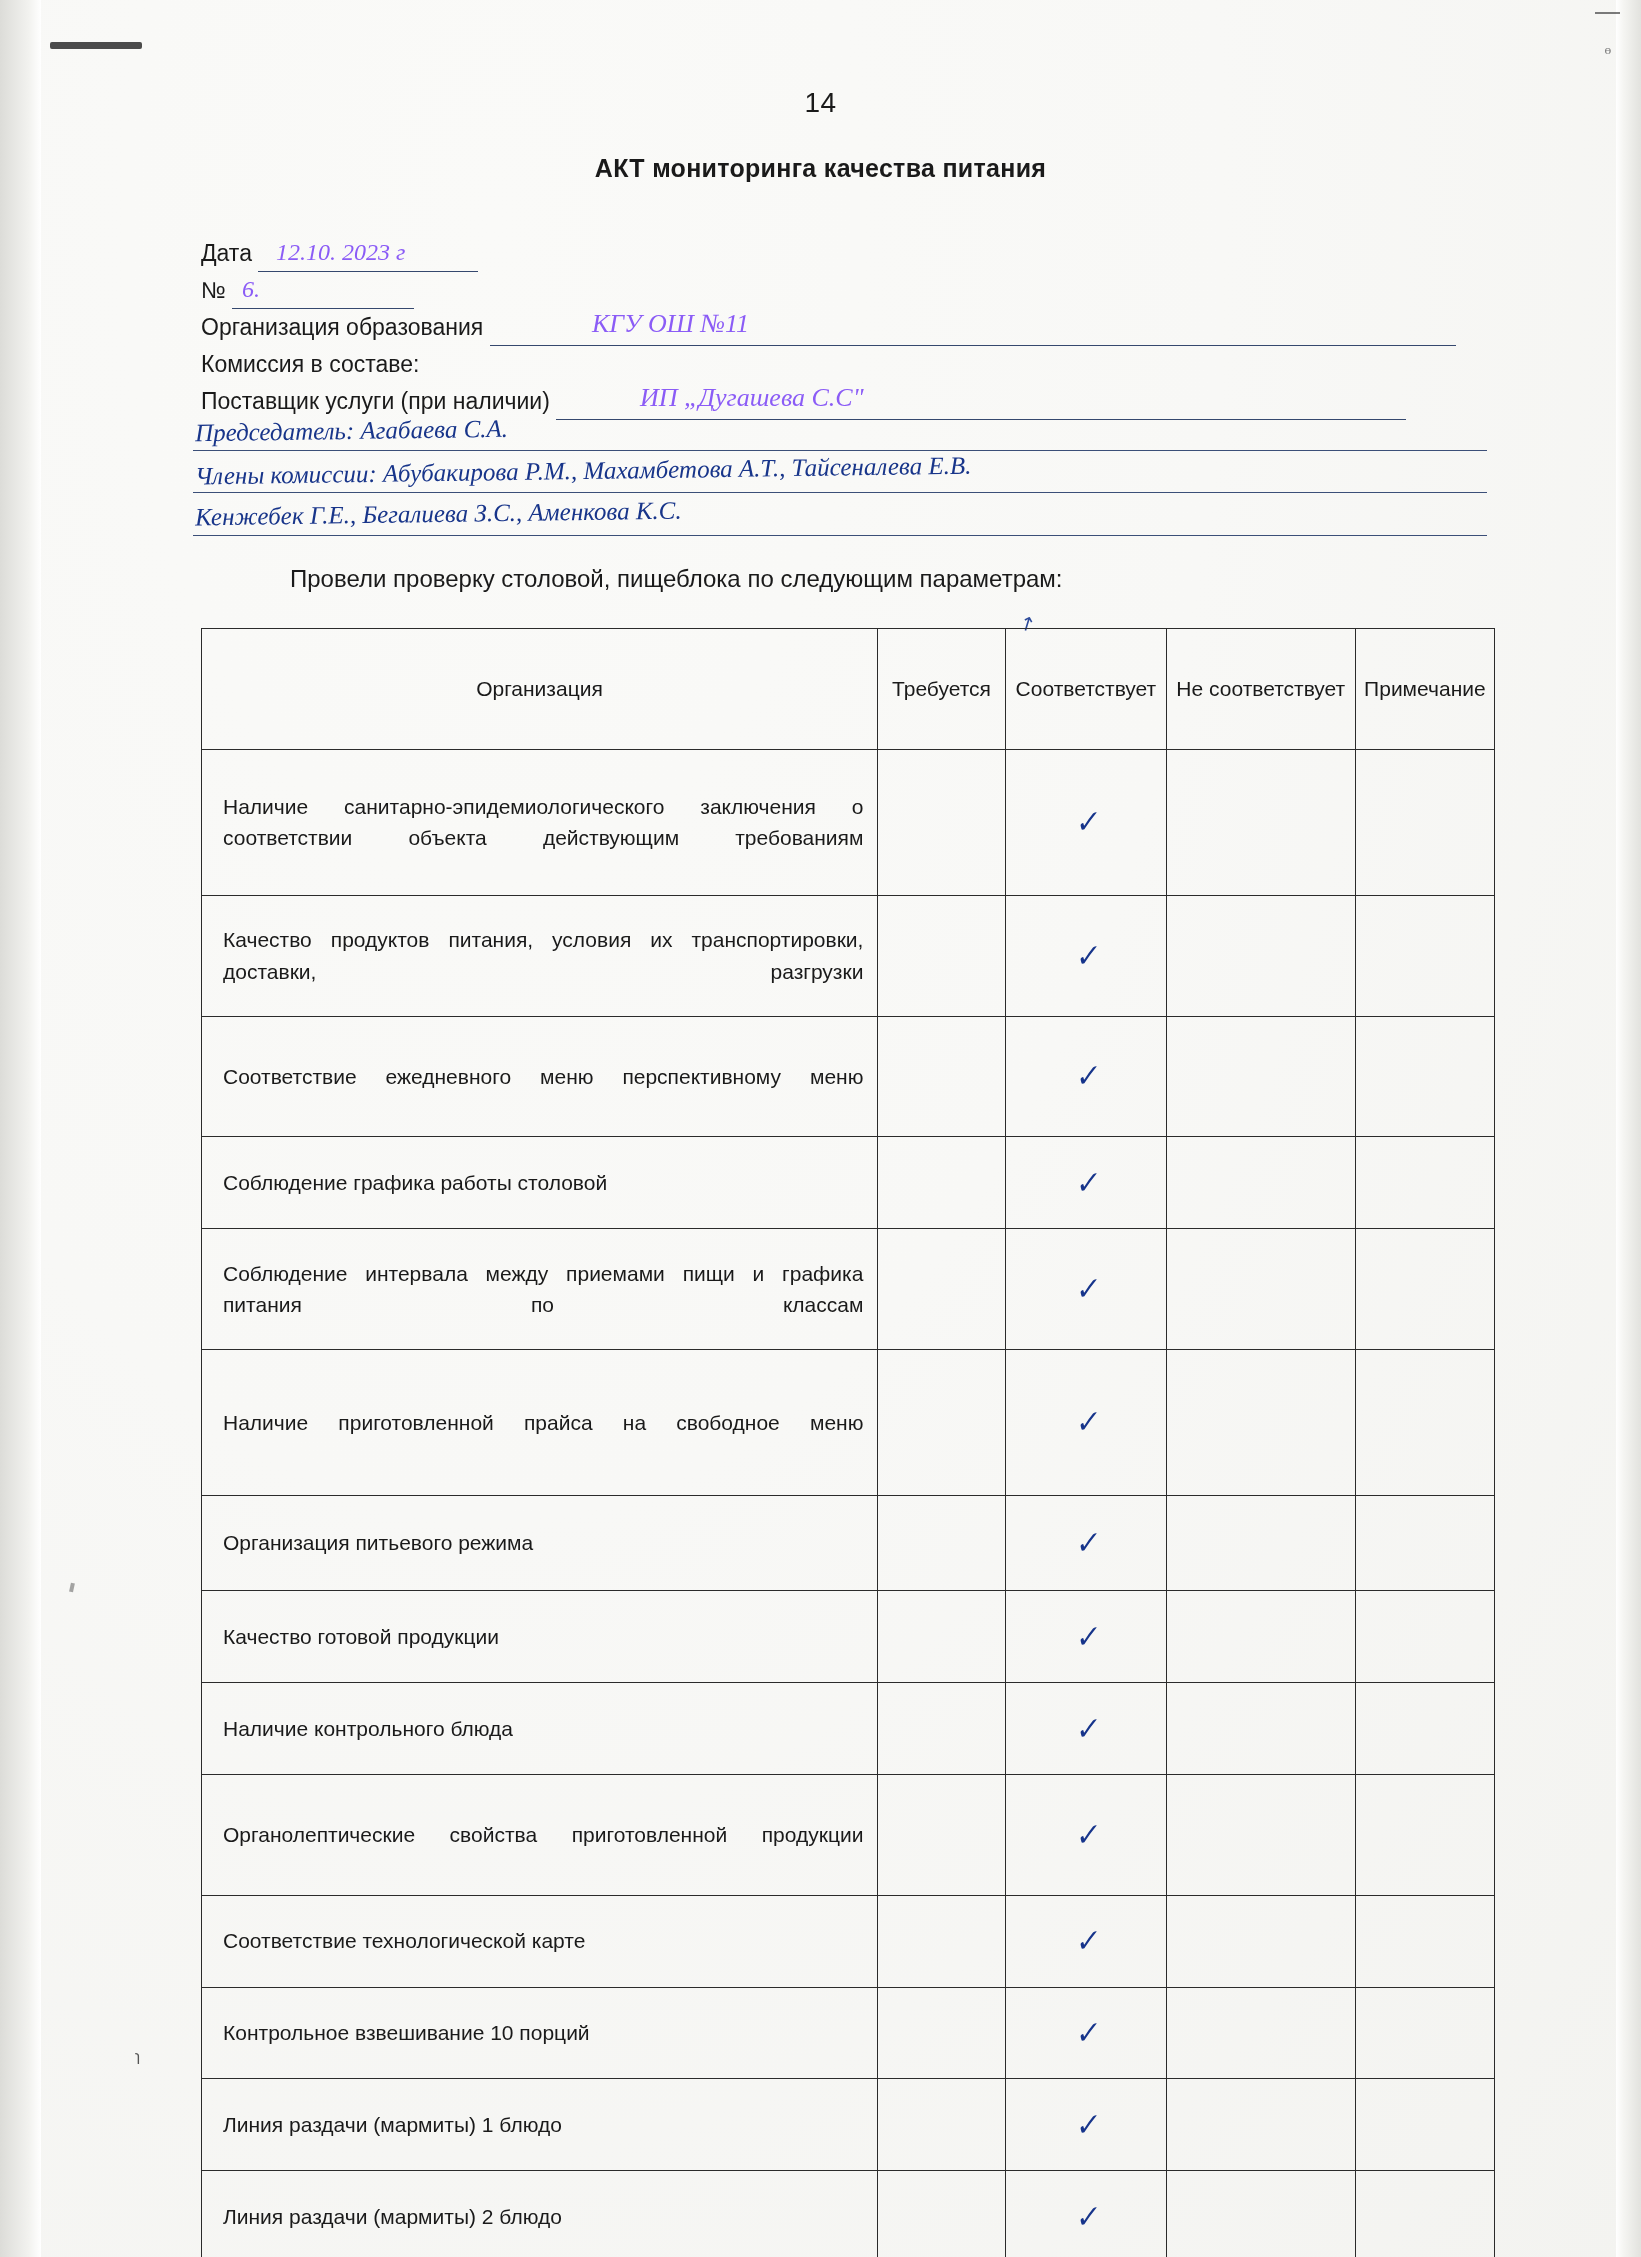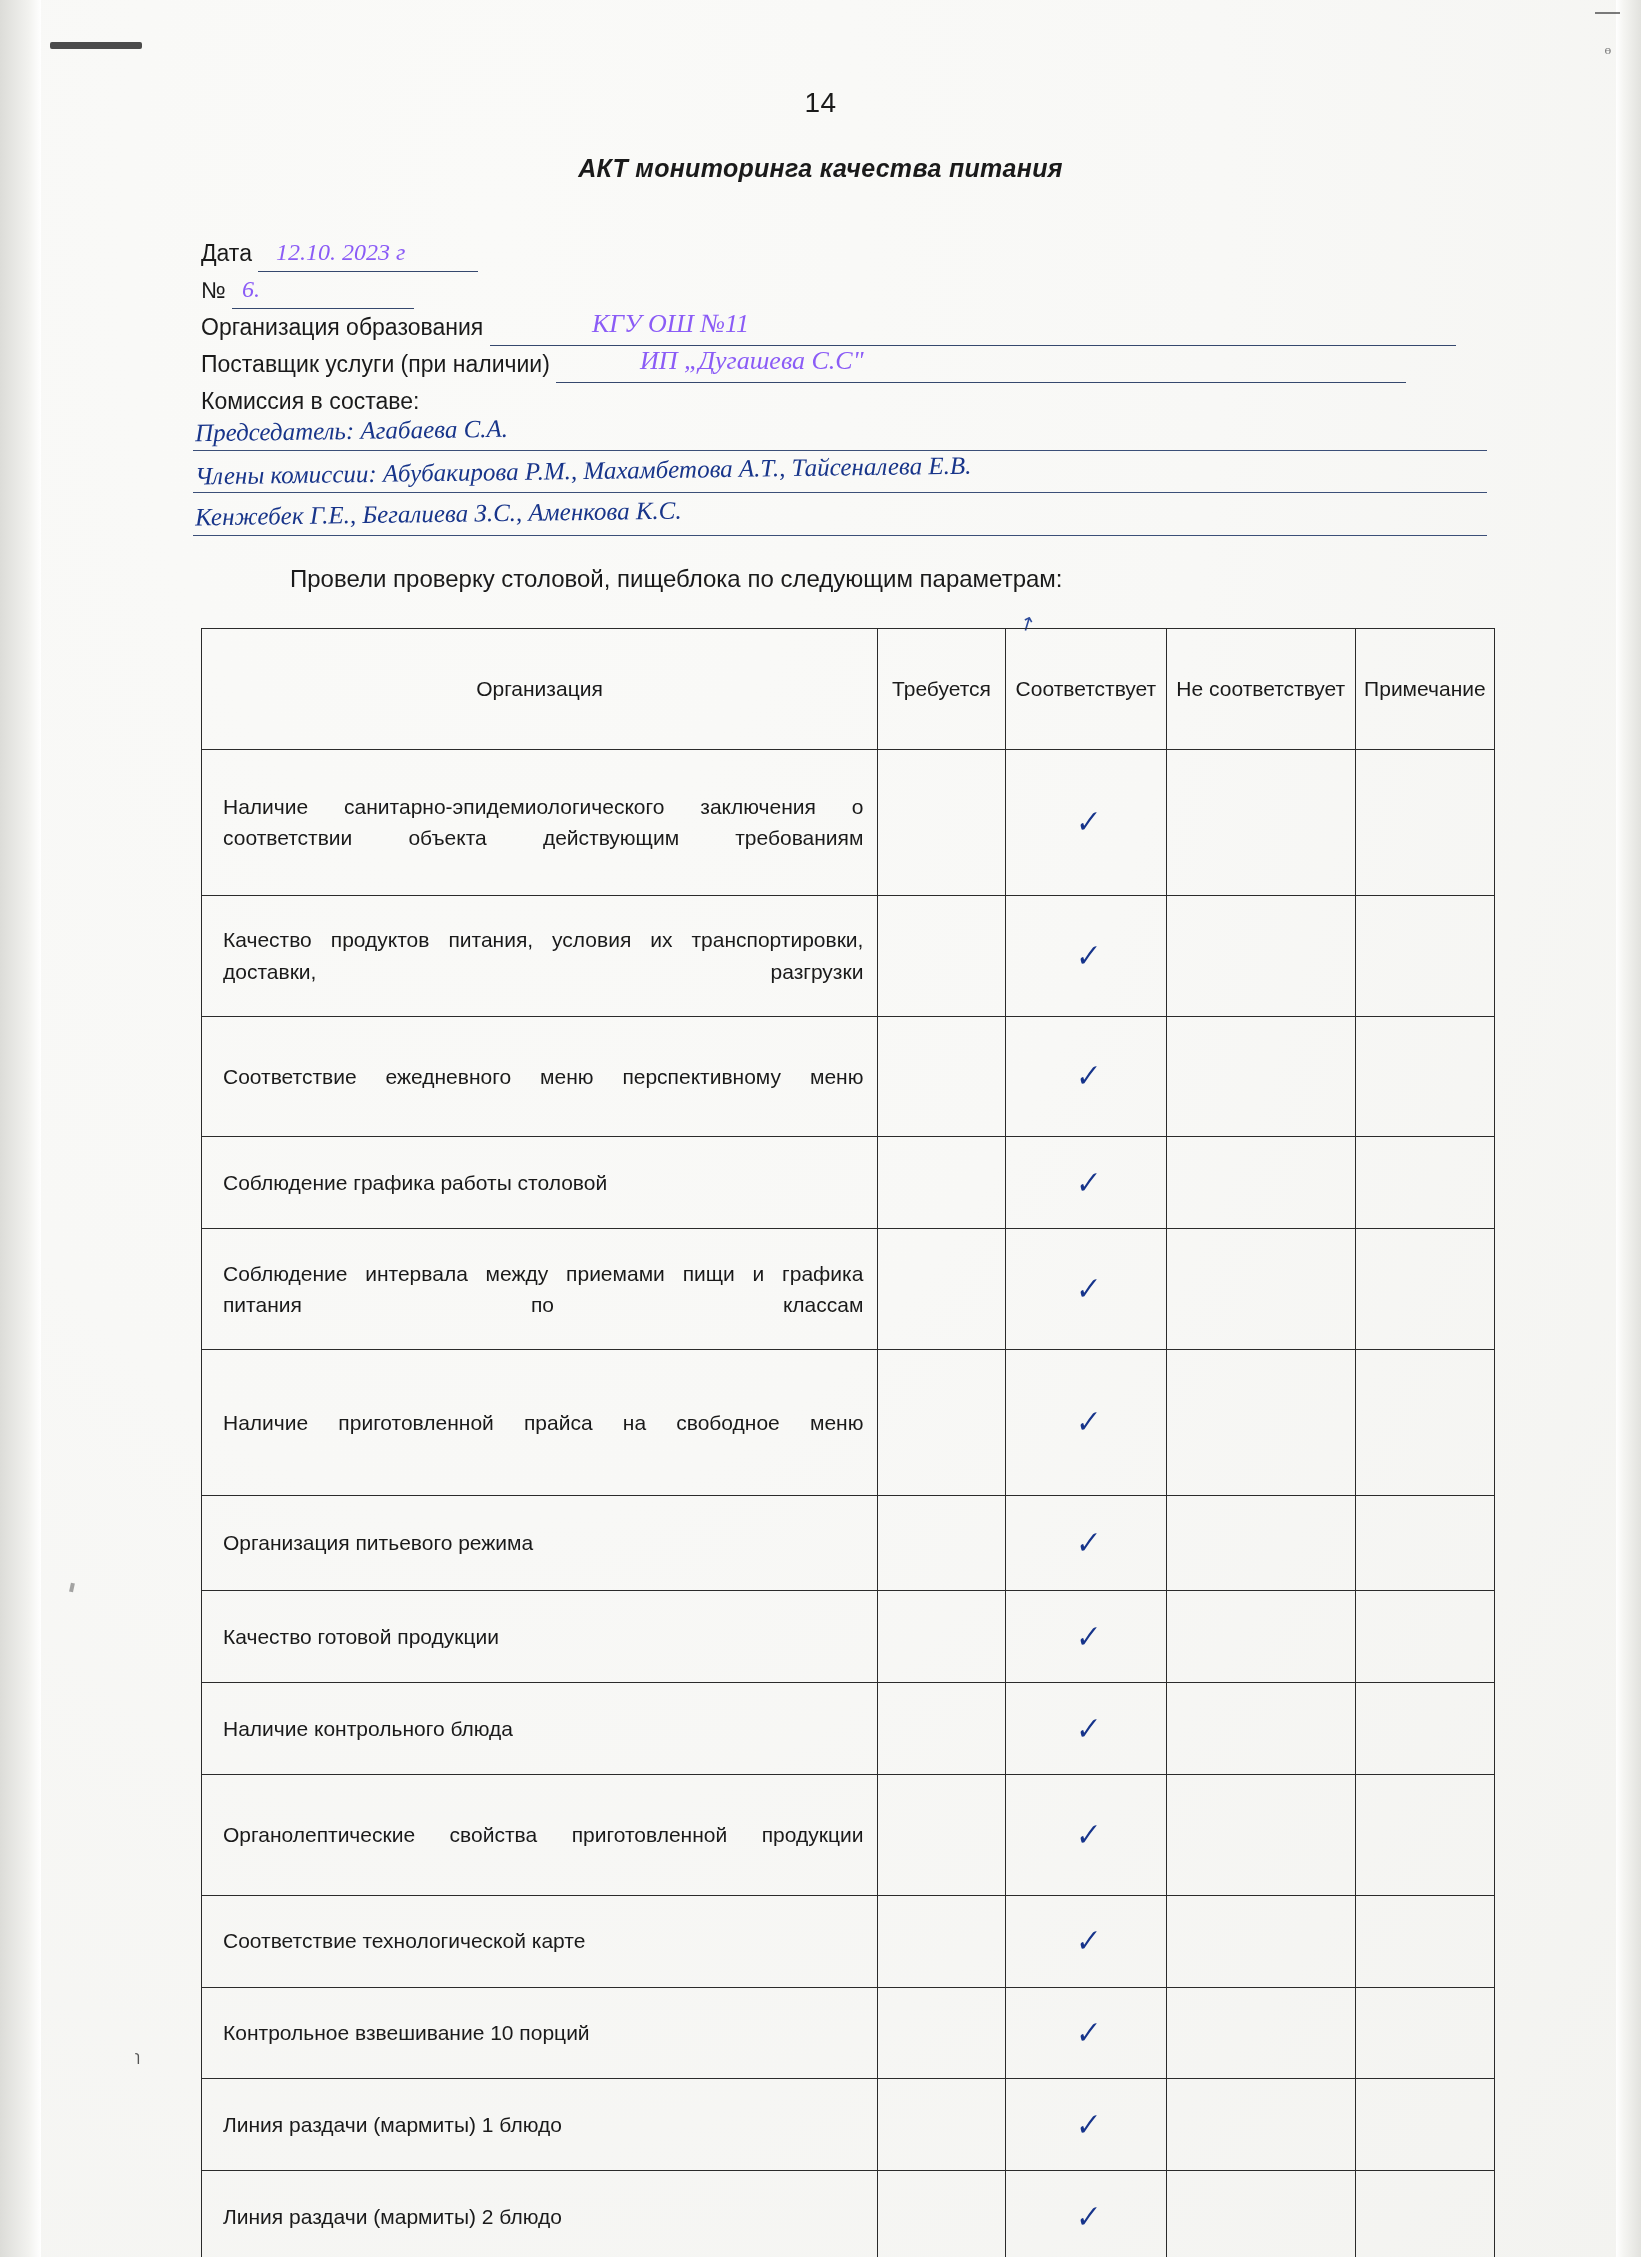--- a/index.html
+++ b/index.html
@@ -78,21 +78,20 @@
   }
 
   .doc-title {
     position: absolute;
     top: 154px;
     left: 0; right: 0;
     text-align: center;
     font-size: 25px;
     font-weight: bold;
     letter-spacing: 0.3px;
-    font-style: italic;
   }
 
   .form-block {
     position: absolute;
     left: 201px;
     top: 235px;
     width: 1284px;
     font-size: 23px;
     line-height: 1.62;
   }
@@ -233,27 +232,27 @@
       <span class="hw-over" style="left:41px; top:-1.9px; font-size:24px;">6.</span>
     </div>
 
     <div class="form-row">
       <span class="form-label">Организация образования</span>
       <span class="rule" style="width:966px;"></span>
       <span class="hw-over" style="left:391px; top:-5.8px; font-size:26px;">КГУ ОШ №11</span>
     </div>
 
     <div class="form-row">
+      <span class="form-label">Комиссия в составе:</span>
+    </div>
+
+    <div class="form-row">
       <span class="form-label">Поставщик услуги (при наличии)</span>
       <span class="rule" style="width:850px;"></span>
       <span class="hw-over" style="left:439px; top:-5.8px; font-size:26px;">ИП „Дугашева С.С"</span>
-    </div>
-
-    <div class="form-row">
-      <span class="form-label">Комиссия в составе:</span>
     </div>
   </div>
 
   <div class="commission-lines">
     <div class="cline cl1"></div>
     <div class="cline cl2"></div>
     <div class="cline cl3"></div>
     <div class="hwline" style="left:1.9px; top:1.9px; font-size:25px;">Председатель: Агабаева С.А.</div>
     <div class="hwline" style="left:1.9px; top:42px; font-size:25px;">Члены комиссии: Абубакирова Р.М., Махамбетова А.Т., Тайсеналева Е.В.</div>
     <div class="hwline" style="left:1.9px; top:85px; font-size:25px;">Кенжебек Г.Е., Бегалиева З.С., Аменкова К.С.</div>

